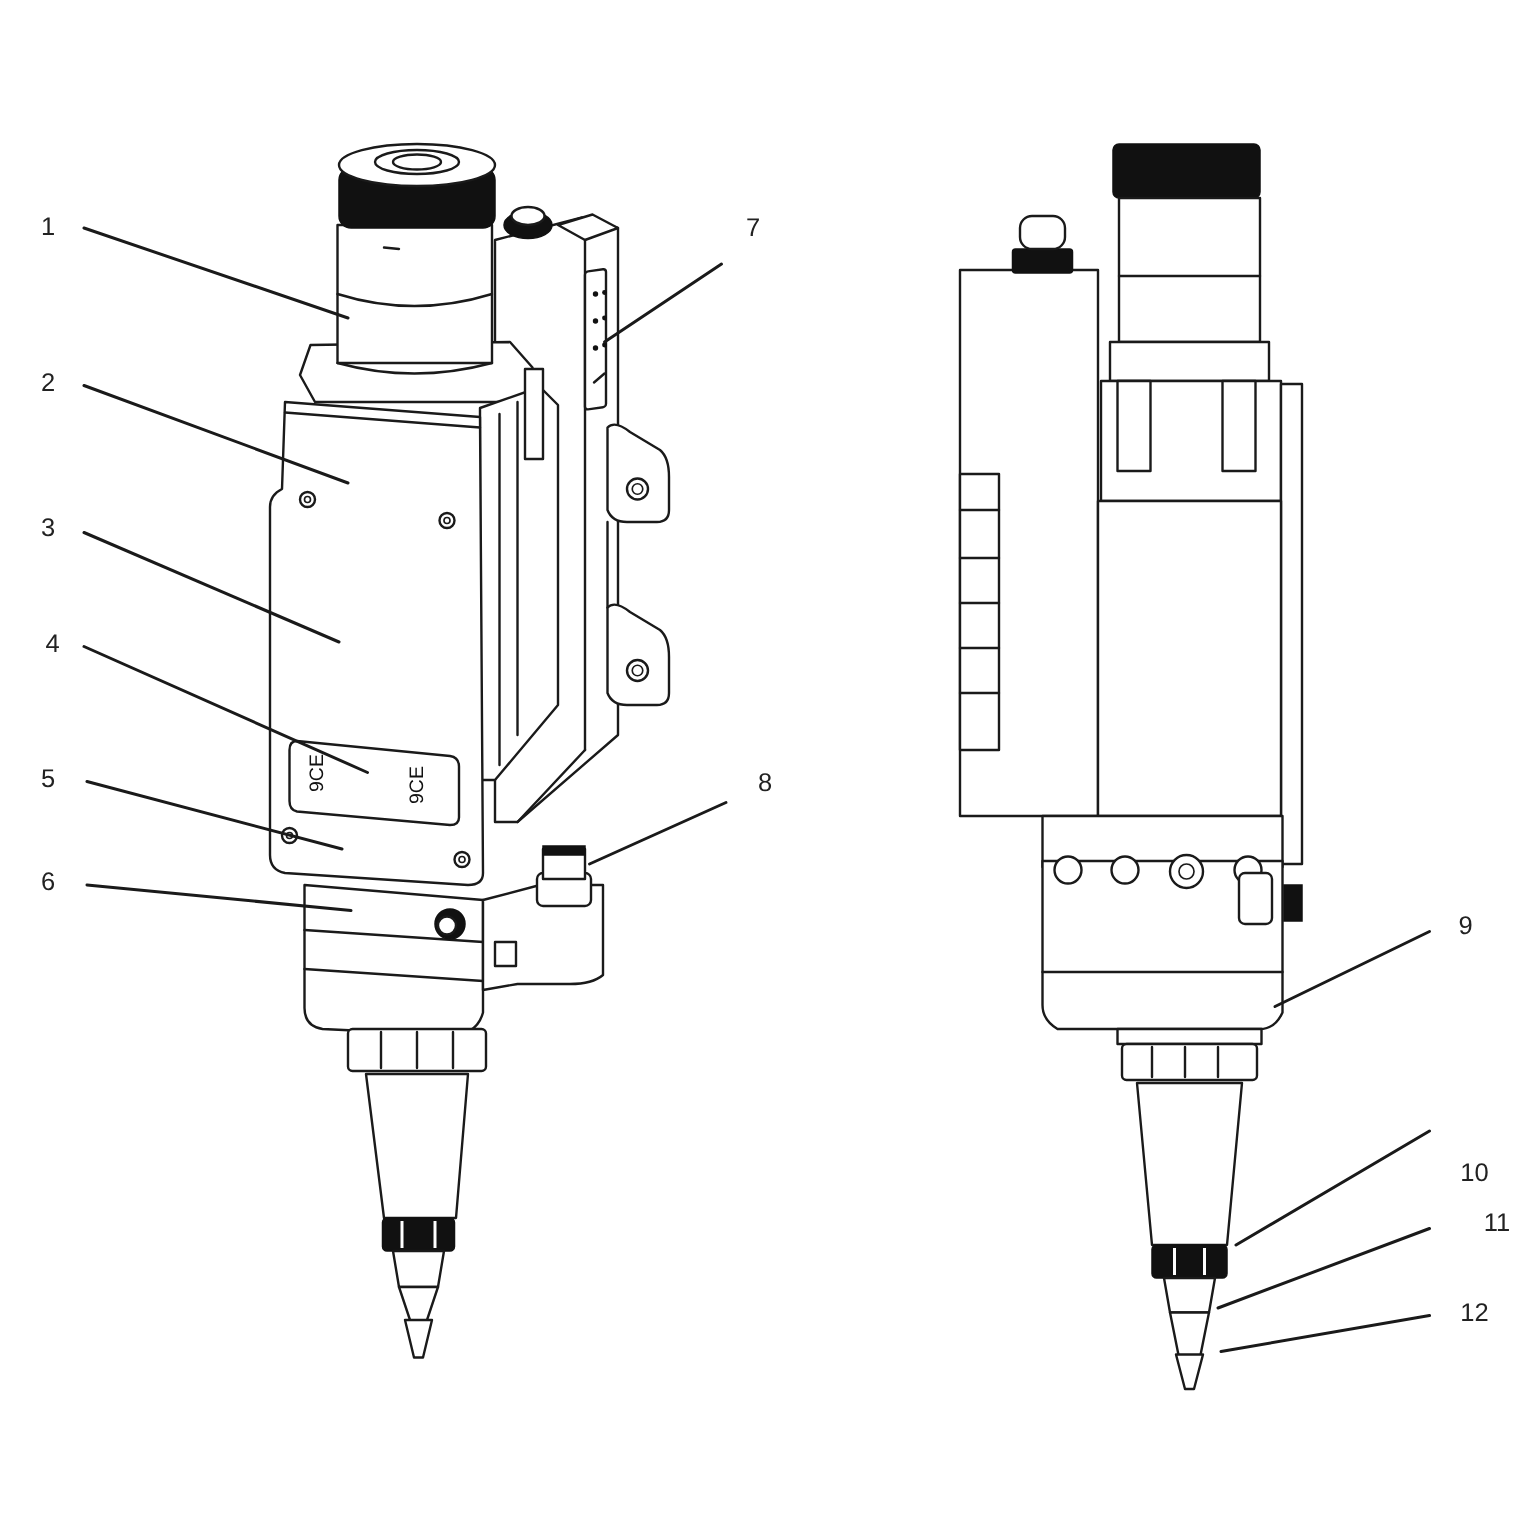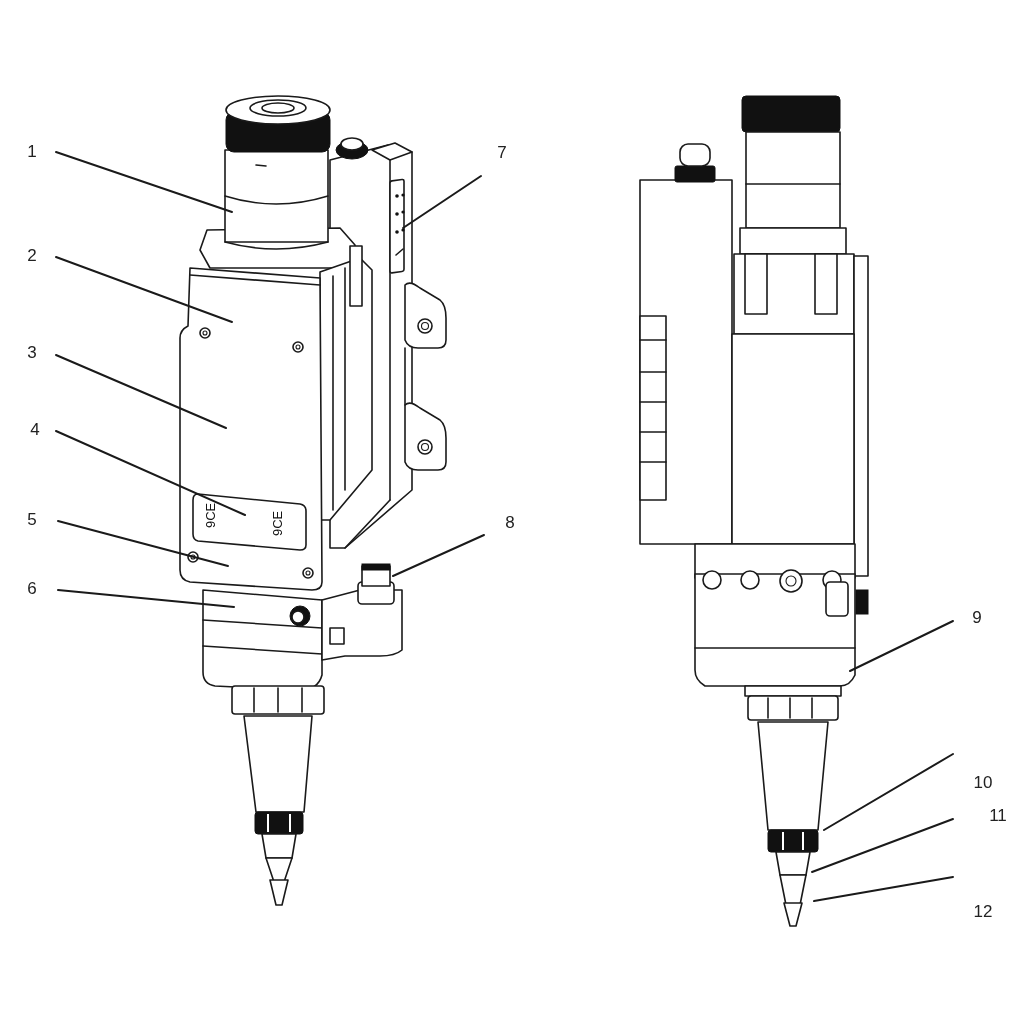--- a/index.html
+++ b/index.html
@@ -181,14 +181,14 @@
   <div class="callout" style="left: 32px; top: 255px;">2</div>
   <div class="callout" style="left: 32px; top: 352px;">3</div>
   <div class="callout" style="left: 35px; top: 429px;">4</div>
   <div class="callout" style="left: 32px; top: 519px;">5</div>
   <div class="callout" style="left: 32px; top: 588px;">6</div>
   <div class="callout" style="left: 502px; top: 152px;">7</div>
   <div class="callout" style="left: 510px; top: 522px;">8</div>
   <div class="callout" style="left: 977px; top: 617px;">9</div>
   <div class="callout" style="left: 983px; top: 751px; margin-top: 31px;">10</div>
   <div class="callout" style="left: 983px; top: 815px; margin-left: 15px;">11</div>
-  <div class="callout" style="left: 983px; top: 875px; margin-top: 36px;">12</div>
+  <div class="callout" style="left: 983px; top: 875px;">12</div>
 </div>
 
 </body></html>

